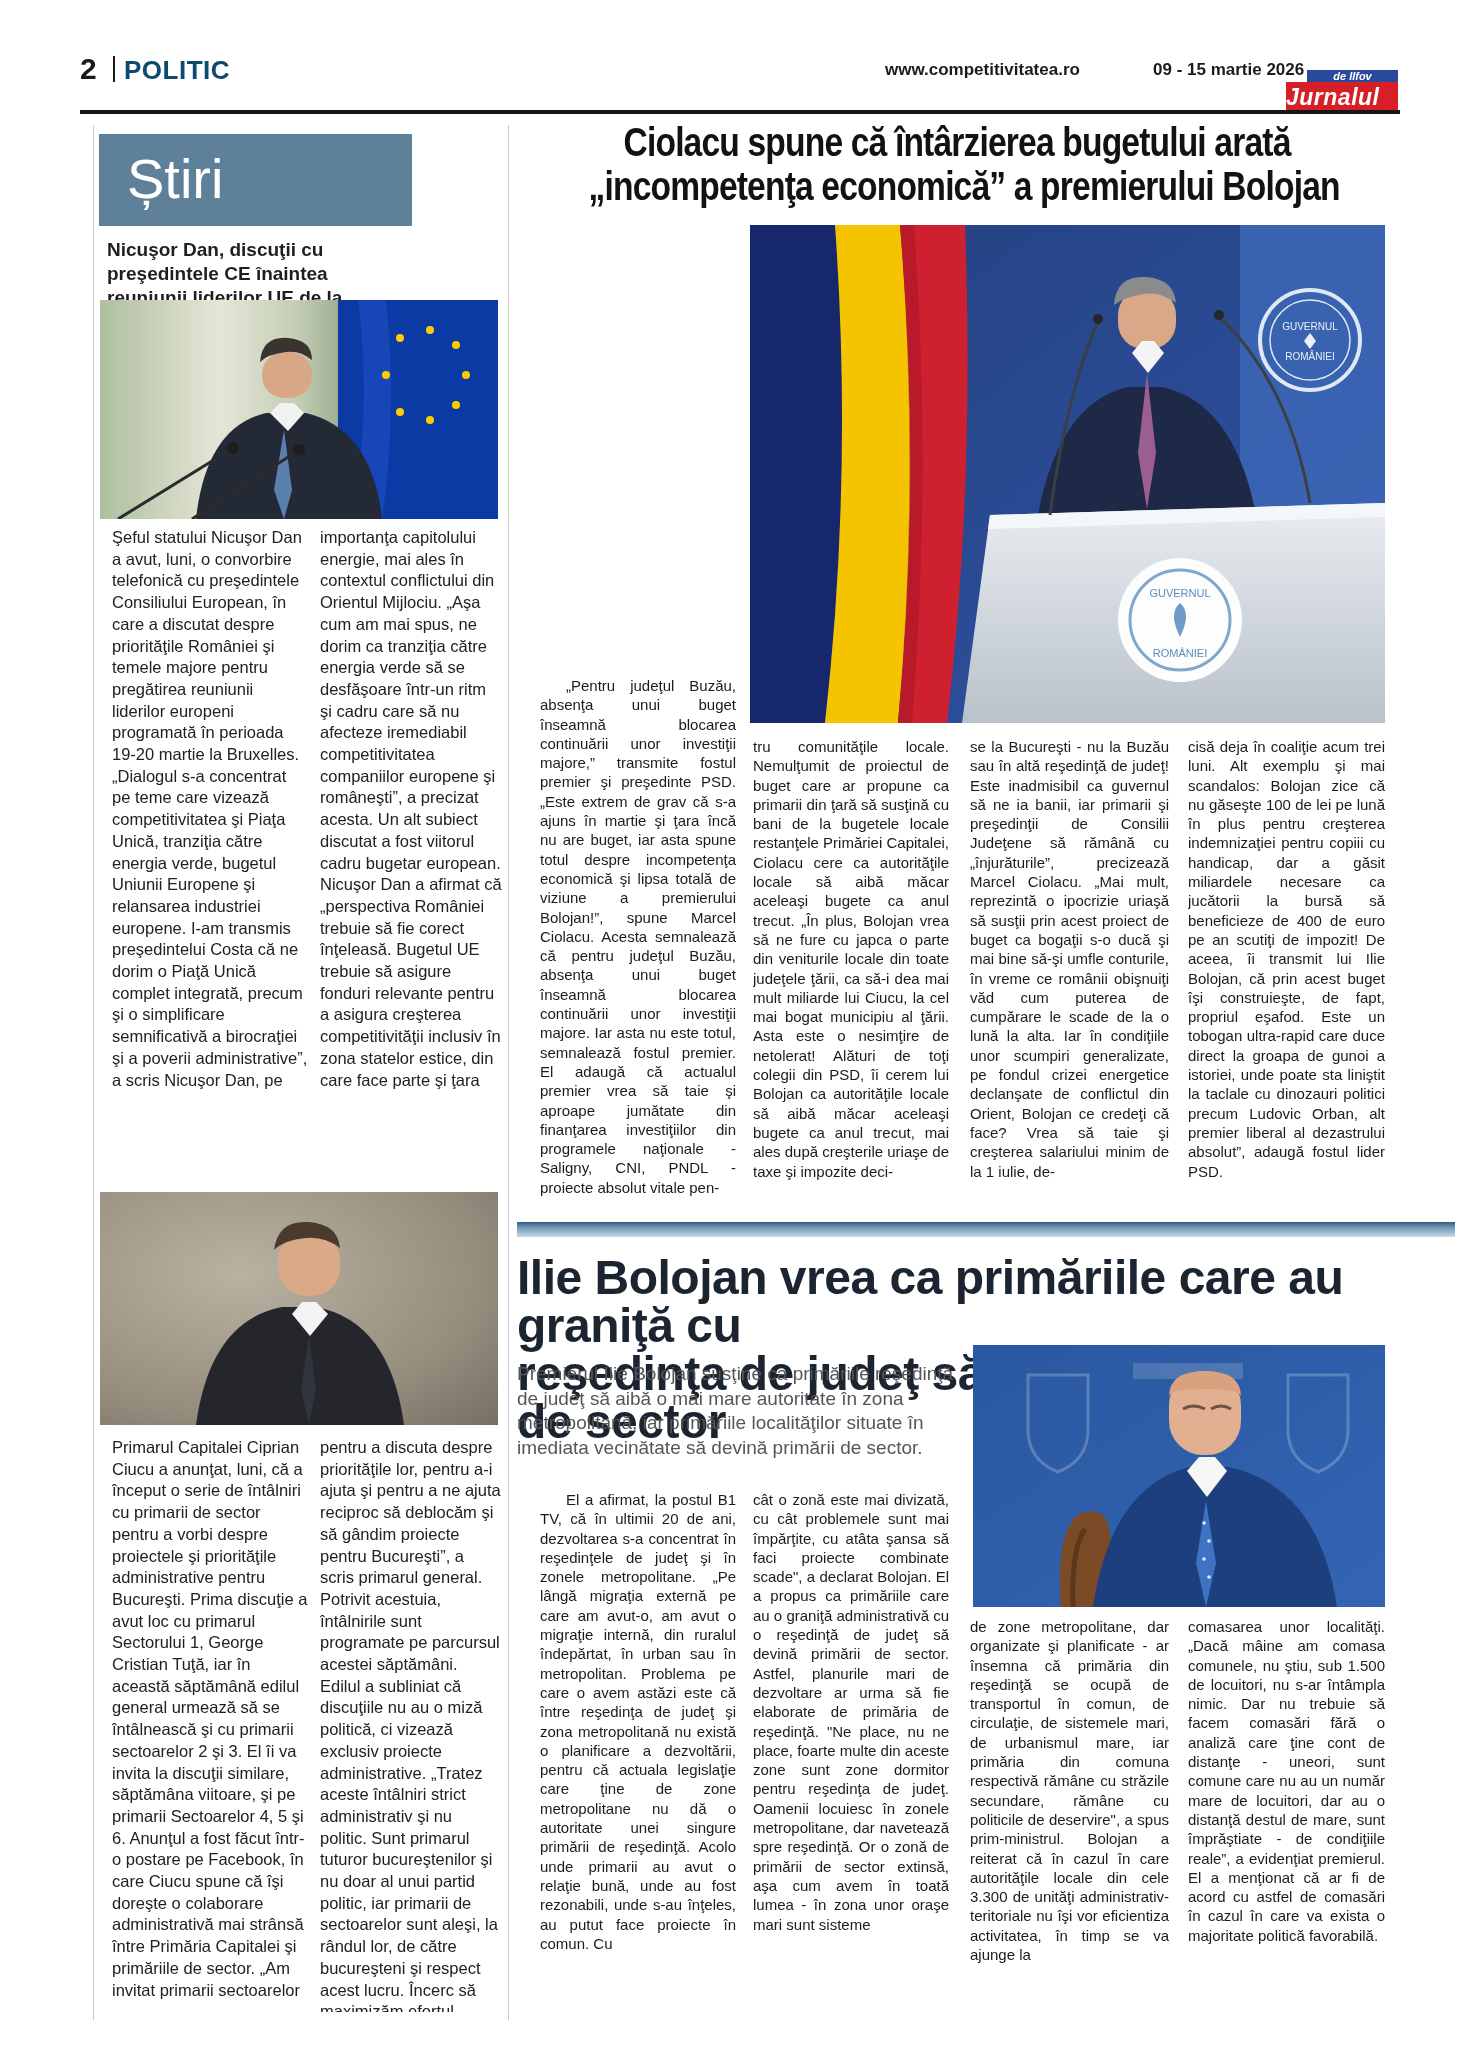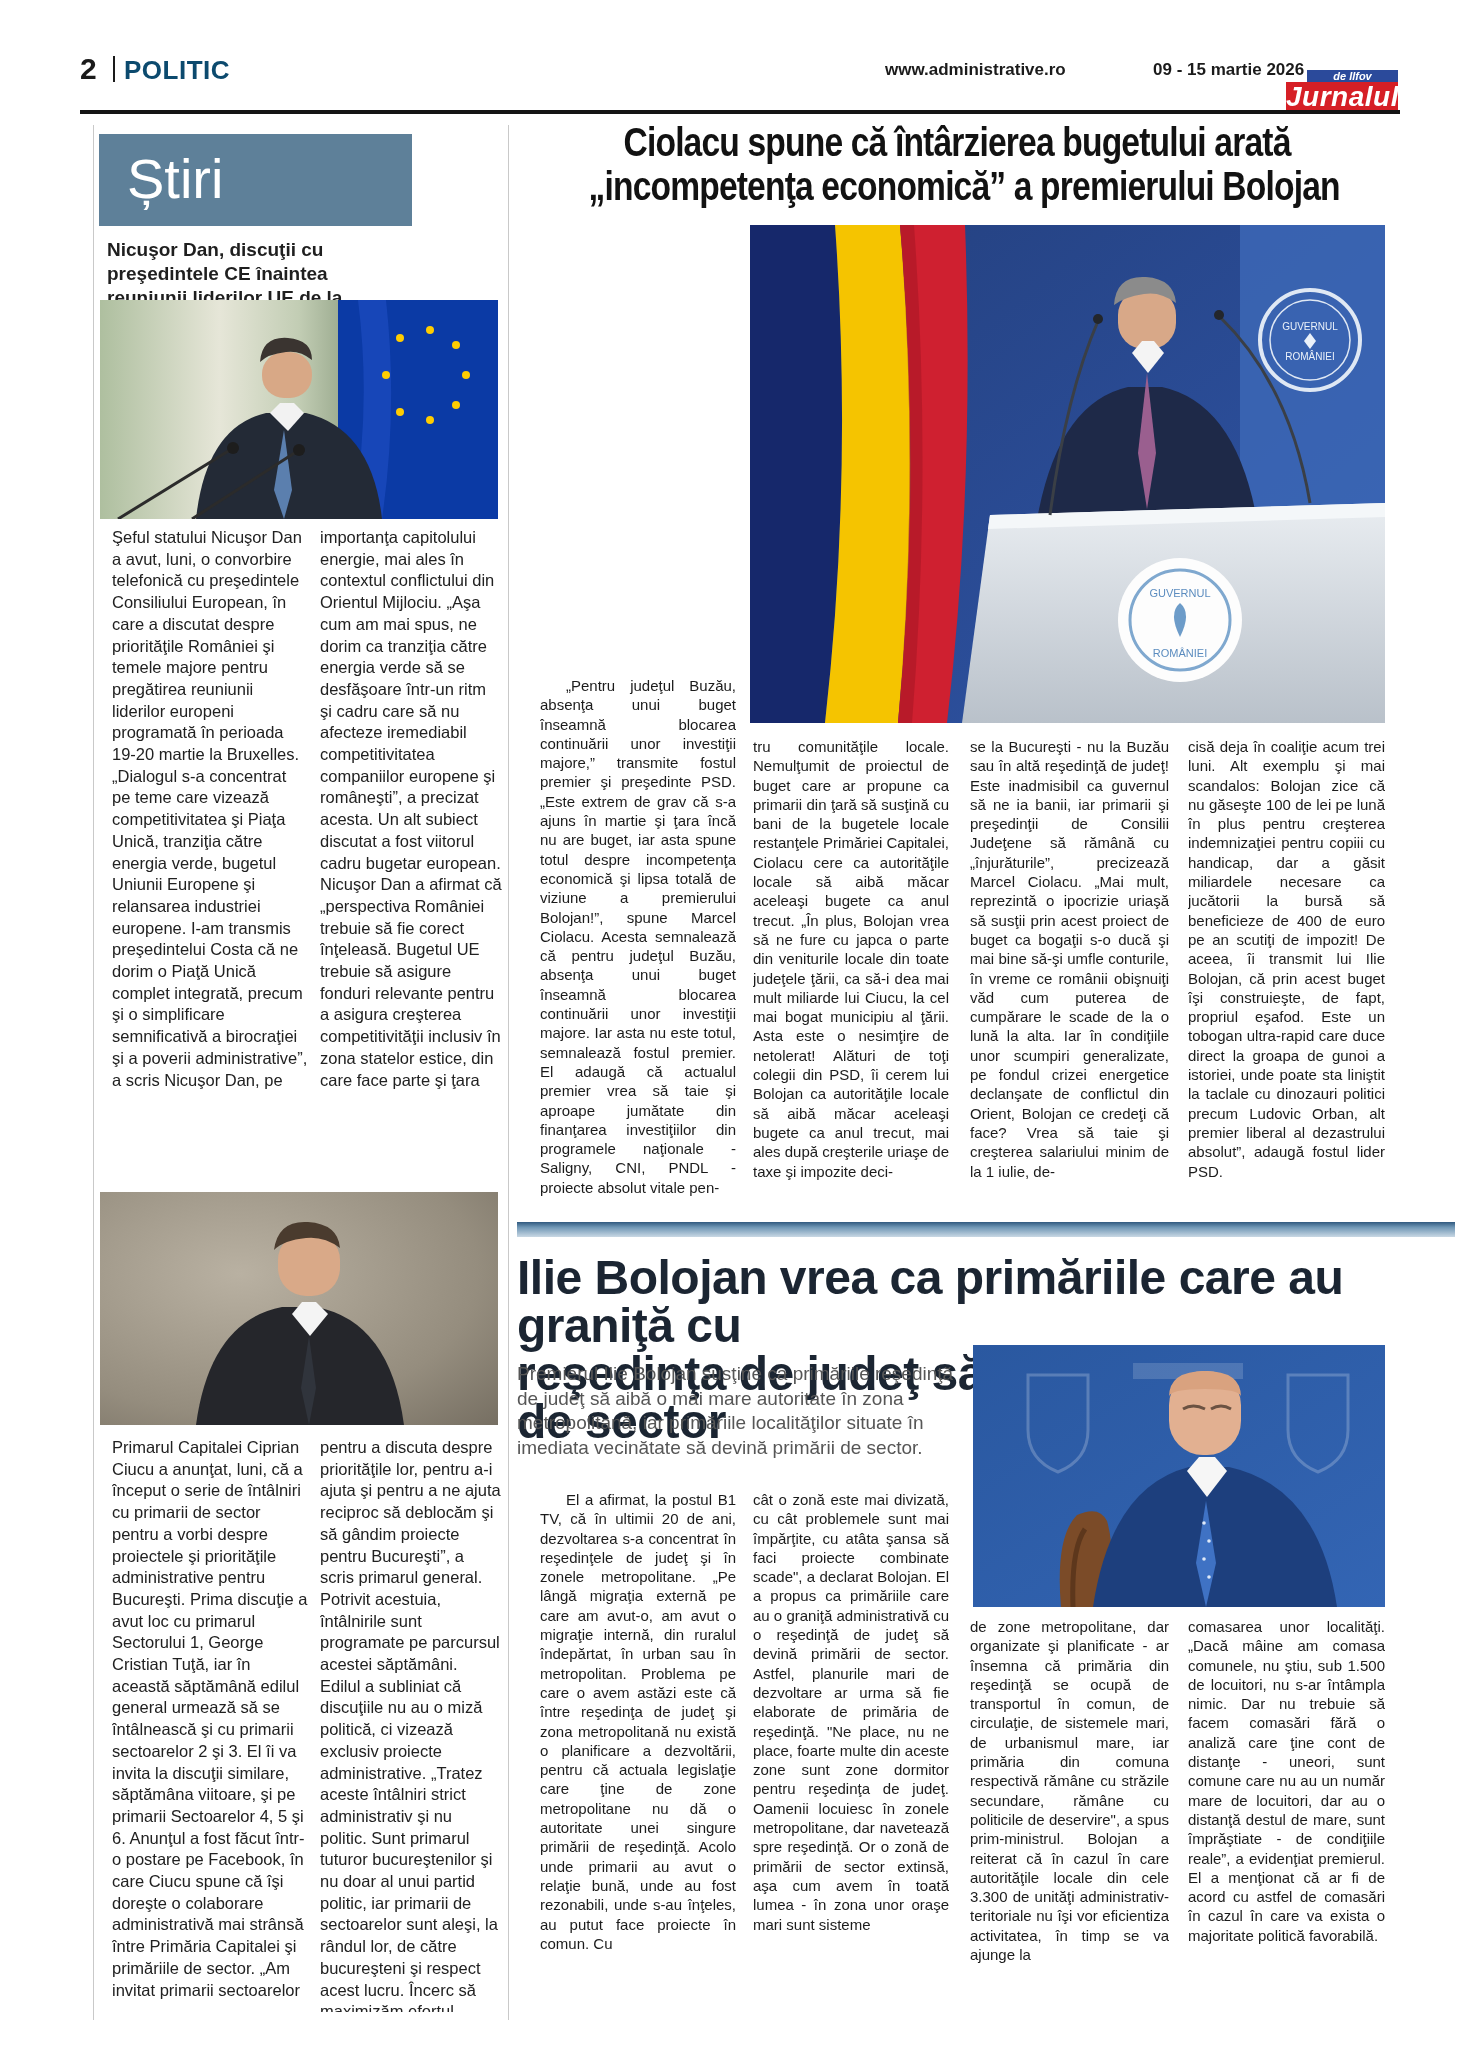--- a/index.html
+++ b/index.html
@@ -8,22 +8,22 @@
   .abs{position:absolute;}
   
   .pagenum{font-size:30px;font-weight:700;color:#1a1a1a;}
   .hdr-bar{width:2px;height:26px;background:#1a1a1a;}
   .section-name{font-size:26px;font-weight:800;color:#0c4a6e;letter-spacing:.5px;}
   .hdr-site,.hdr-date{font-size:17px;font-weight:700;color:#1b1b1b;}
   .hdr-rule{height:4px;background:#151515;}
   .logo{width:112px;}
   .logo .lg-top{background:#2b4a9b;color:#fff;font-size:11px;font-weight:700;font-style:italic;
       text-align:center;height:12px;line-height:12px;margin-left:21px;}
-  .logo .lg-main{background:#d61f26;color:#fff;font-size:28px;font-weight:700;font-style:italic;
-      text-align:center;height:30px;line-height:30px;letter-spacing:.5px;}
+  .logo .lg-main{background:#d61f26;color:#fff;font-size:23px;font-weight:700;font-style:italic;
+      height:30px;line-height:30px;letter-spacing:.5px;}
   
   .vline{width:1px;background:#c9c9c9;}
   .stiri-box{background:#5e8099;color:#fff;font-size:56px;font-weight:400;
       padding-left:28px;line-height:90px;}
   .news-headline{font-size:19px;line-height:24px;font-weight:700;color:#1f1f1f;}
   .news-col{font-size:16.5px;line-height:21.7px;color:#212121;overflow:hidden;}
   
   .main-headline{text-align:center;font-weight:700;color:#121212;}
   .main-headline .hl{display:inline-block;transform:scaleX(.84);transform-origin:center;
       font-size:40px;line-height:44px;letter-spacing:-1px;white-space:nowrap;}
@@ -39,21 +39,21 @@
   .photo{display:block;}
 </style>
 </head>
 <body>
 
 <div id="page">
 
   <div class="abs pagenum" style="left:80px;top:52px;">2</div>
   <div class="abs hdr-bar" style="left:113px;top:56px;"></div>
   <div class="abs section-name" style="left:124px;top:55px;">POLITIC</div>
-  <div class="abs hdr-site" style="left:885px;top:60px;">www.administrative.ro</div>
+  <div class="abs hdr-site" style="left:885px;top:60px;">www.competitivitatea.ro</div>
   <div class="abs hdr-date" style="left:1153px;top:60px;">09 - 15 martie 2026</div>
   <div class="abs logo" style="left:1286px;top:70px;">
     <div class="lg-top">de Ilfov</div>
     <div class="lg-main">Jurnalul</div>
   </div>
   <div class="abs hdr-rule" style="left:80px;top:110px;width:1320px;"></div>
 
   <div class="abs vline" style="left:93px;top:125px;height:1895px;"></div>
   <div class="abs vline" style="left:508px;top:125px;height:1895px;"></div>
 

